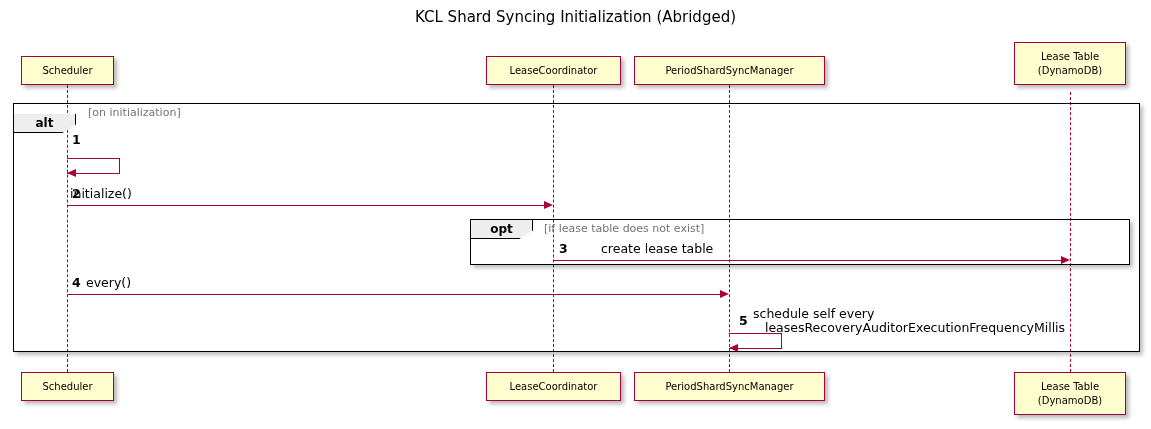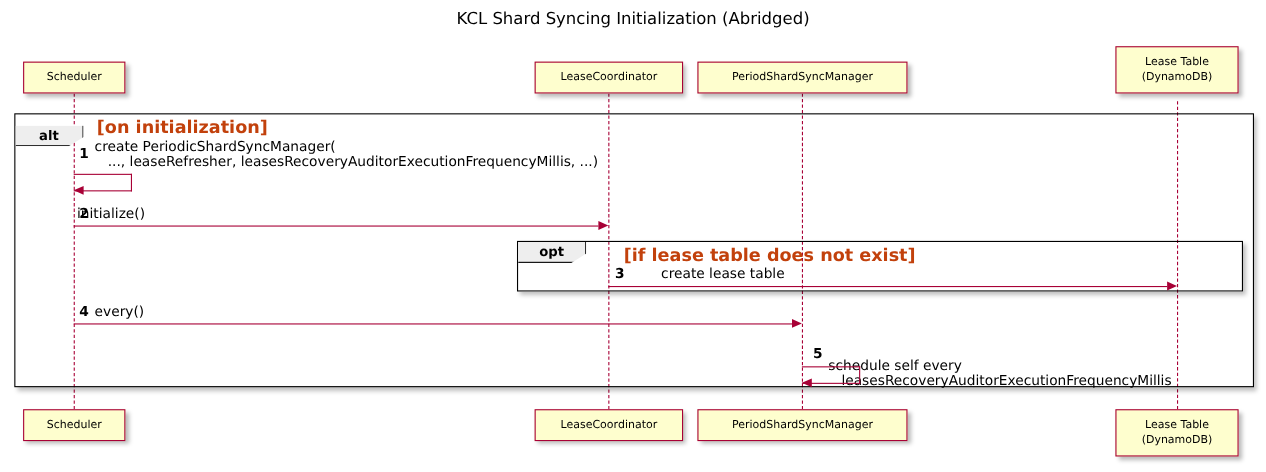--- a/index.html
+++ b/index.html
@@ -73,23 +73,23 @@
     font-weight: bold;
     color: #000000;
     text-align: center;
     line-height: 18px;
     z-index: 4;
     
     clip-path: polygon(0 0, 100% 0, 100% 55%, 78% 100%, 0 100%);
   }
   .fragment-guard {
     position: absolute;
-    font-size: 16px;
-    font-weight: bold;
-    color: #c2410c;
+    font-size: 11px;
+    font-weight: normal;
+    color: #737373;
     white-space: nowrap;
     z-index: 5;
   }
 
   
   .msg-line {
     position: absolute;
     height: 0;
     border-top: 1.4px solid #A80036;
     z-index: 5;
@@ -183,42 +183,40 @@
     <span>Lease Table
 (DynamoDB)</span>
   </div>
 
   <div class="fragment" style="left:13px; top:103px; width:1127px; height:249px;"></div>
   <div class="fragment-label" style="left:14px; top:114px; width:62px; height:19px;">alt</div>
   <div class="fragment-guard" style="left:88px; top:106px;">[on initialization]</div>
 
   <div class="fragment" style="left:470px; top:219px; width:660px; height:46px;"></div>
   <div class="fragment-label" style="left:471px; top:220px; width:62px; height:19px;">opt</div>
-  <div class="fragment-guard" style="left:567px; top:222px;">[if lease table does not exist]</div>
+  <div class="fragment-guard" style="left:544px; top:222px;">[if lease table does not exist]</div>
 
   <div class="msg-num" style="left:72px; top:132px;">1</div>
-  <div class="msg-label" style="left:86px; top:126px;">create PeriodicShardSyncManager(
-   ..., leaseRefresher, leasesRecoveryAuditorExecutionFrequencyMillis, ...)</div>
   <div class="selfloop" style="left:67px; top:158px; width:53px; height:16px;"></div>
   <div class="arrowhead-left" style="left:67px; top:169px;"></div>
 
   <div class="msg-num" style="left:72px; top:186px;">2</div>
   <div class="msg-label" style="left:70px; top:187px;">initialize()</div>
   <div class="msg-line" style="left:67px; top:205px; width:477px;"></div>
   <div class="arrowhead-right" style="left:544px; top:201px;"></div>
 
   <div class="msg-num" style="left:559px; top:241px;">3</div>
   <div class="msg-label" style="left:601px; top:242px;">create lease table</div>
   <div class="msg-line" style="left:553px; top:260px; width:508px;"></div>
   <div class="arrowhead-right" style="left:1061px; top:256px;"></div>
 
   <div class="msg-num" style="left:72px; top:275px;">4</div>
   <div class="msg-label" style="left:86px; top:276px;">every()</div>
   <div class="msg-line" style="left:67px; top:294px; width:653px;"></div>
   <div class="arrowhead-right" style="left:720px; top:290px;"></div>
 
   <div class="msg-num" style="left:739px; top:313px;">5</div>
-  <div class="msg-label" style="left:753px; top:325px;">schedule self every
+  <div class="msg-label" style="left:753px; top:307px;">schedule self every
    leasesRecoveryAuditorExecutionFrequencyMillis</div>
   <div class="selfloop" style="left:729px; top:333px; width:53px; height:16px;"></div>
   <div class="arrowhead-left" style="left:729px; top:344px;"></div>
 
 </div>
 
 </body></html>

